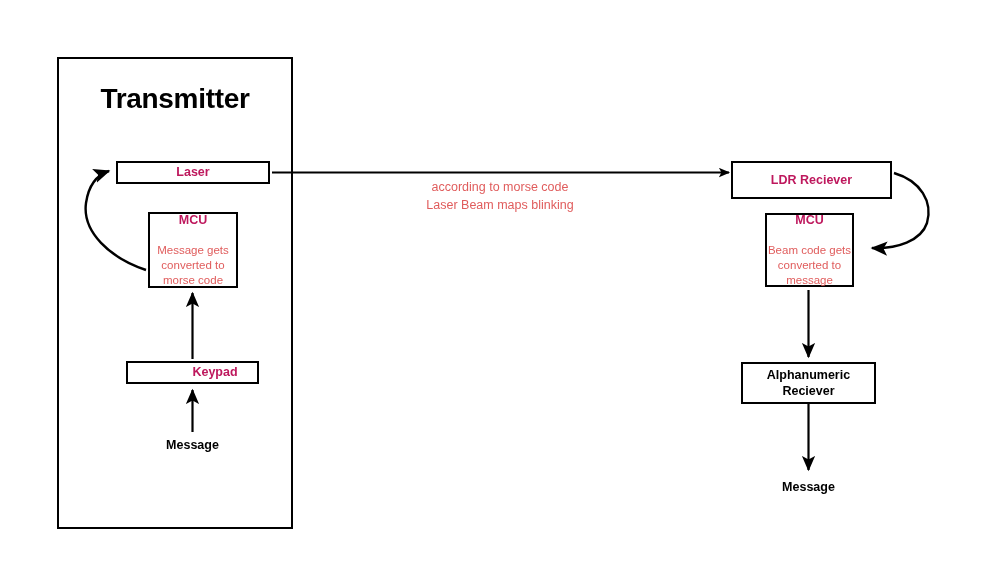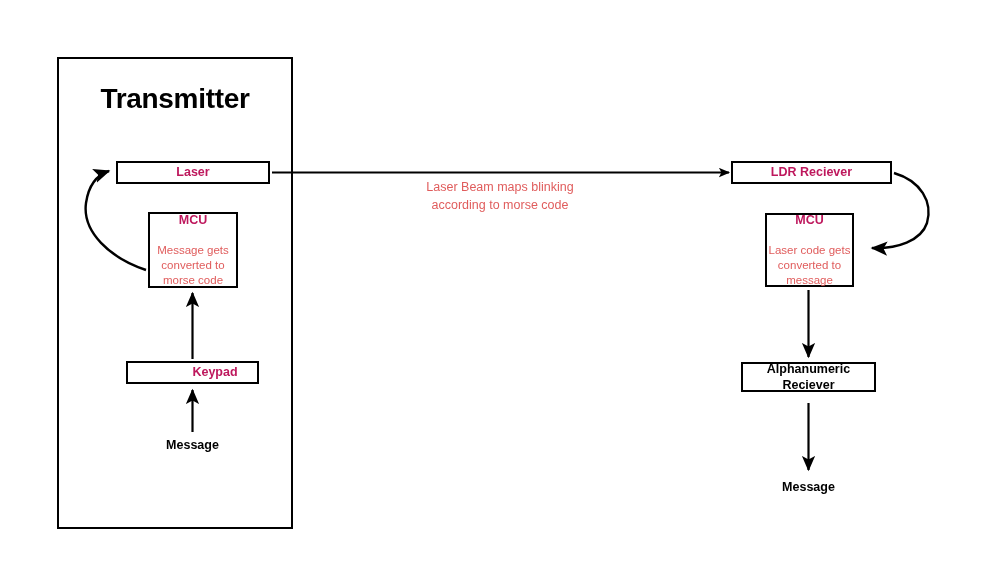--- a/index.html
+++ b/index.html
@@ -102,23 +102,23 @@
     white-space: nowrap;
   }
 
   
   #node-laser   { left: 116px; top: 161px; width: 154px; height: 23px; }
   #node-tx-mcu  { left: 148px; top: 212px; width: 90px;  height: 76px; }
   #node-keypad  { left: 126px; top: 361px; width: 133px; height: 23px; padding-left: 45px; }
   #label-tx-message { left: 127px; top: 438px; width: 131px; }
 
   
-  #node-ldr     { left: 731px; top: 161px; width: 161px; height: 23px; justify-content: center; }
+  #node-ldr     { left: 731px; top: 161px; width: 161px; height: 38px; justify-content: center; }
   #node-rx-mcu  { left: 765px; top: 213px; width: 89px;  height: 74px; }
-  #node-display { left: 741px; top: 362px; width: 135px; height: 30px; }
+  #node-display { left: 741px; top: 362px; width: 135px; height: 42px; }
   #label-rx-message { left: 742px; top: 480px; width: 133px; }
 
   #beam-annotation { left: 360px; top: 178px; width: 280px; }
 </style>
 </head>
 <body>
 
 <div id="canvas">
 
   <svg class="svg-layer" viewBox="0 0 1000 562" width="1000" height="562" xmlns="http://www.w3.org/2000/svg">
@@ -175,32 +175,32 @@
     <span class="node-sub" style="margin-top:0">morse code</span>
   </div>
 
   <div class="node" id="node-keypad">
     <span class="node-title">Keypad</span>
   </div>
 
   <div class="plain-label" id="label-tx-message">Message</div>
 
   <div class="beam-label" id="beam-annotation">
+    <div>according to morse code</div>
     <div>Laser Beam maps blinking</div>
-    <div>according to morse code</div>
   </div>
 
 
   <div class="node" id="node-ldr">
     <span class="node-title">LDR Reciever</span>
   </div>
 
   <div class="node" id="node-rx-mcu">
     <span class="node-title">MCU</span>
-    <span class="node-sub">Laser code gets</span>
+    <span class="node-sub">Beam code gets</span>
     <span class="node-sub" style="margin-top:0">converted to</span>
     <span class="node-sub" style="margin-top:0">message</span>
   </div>
 
   <div class="node" id="node-display">
     <span class="node-title-2line">Alphanumeric</span>
     <span class="node-title-2line">Reciever</span>
   </div>
 
   <div class="plain-label" id="label-rx-message">Message</div>

